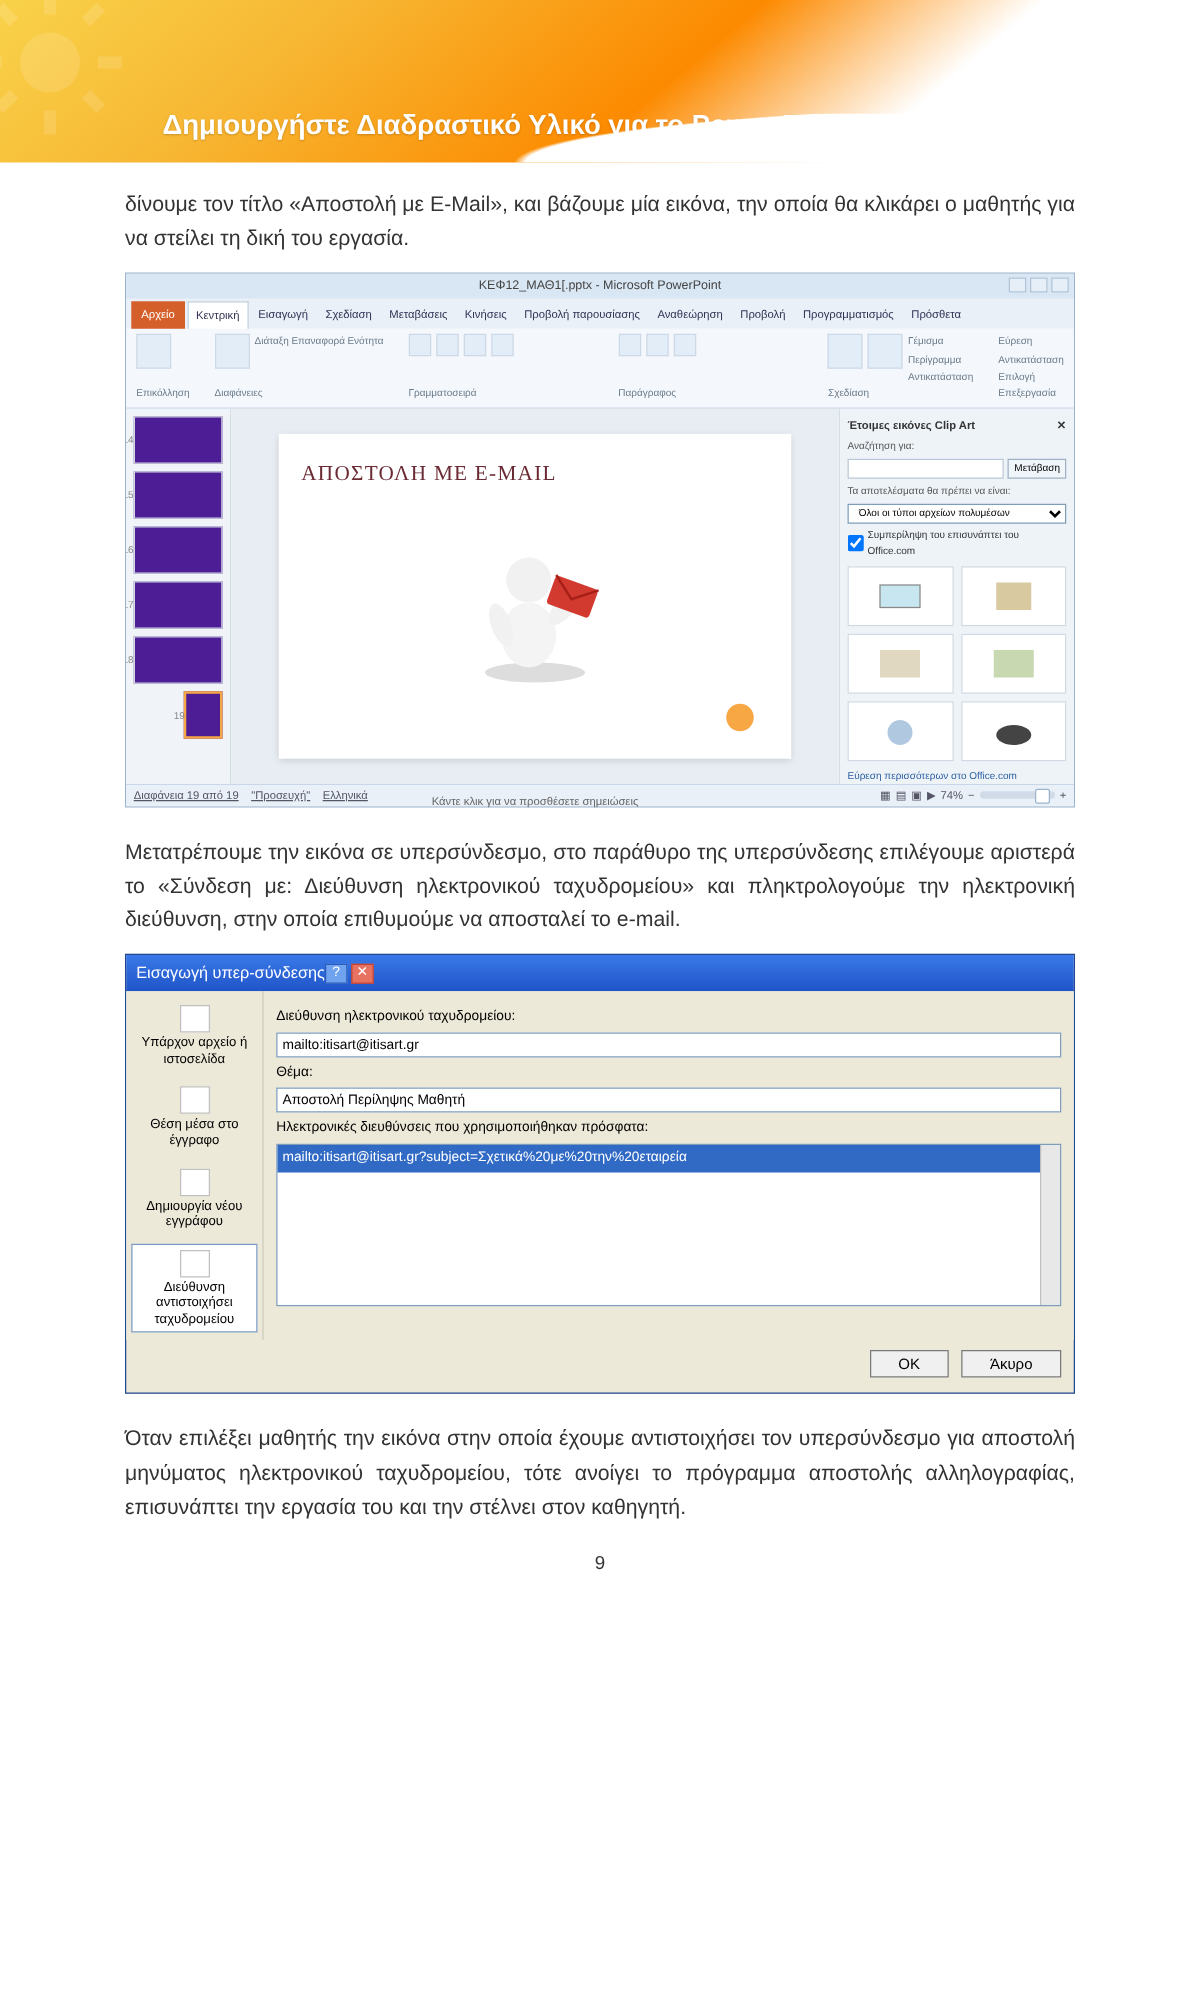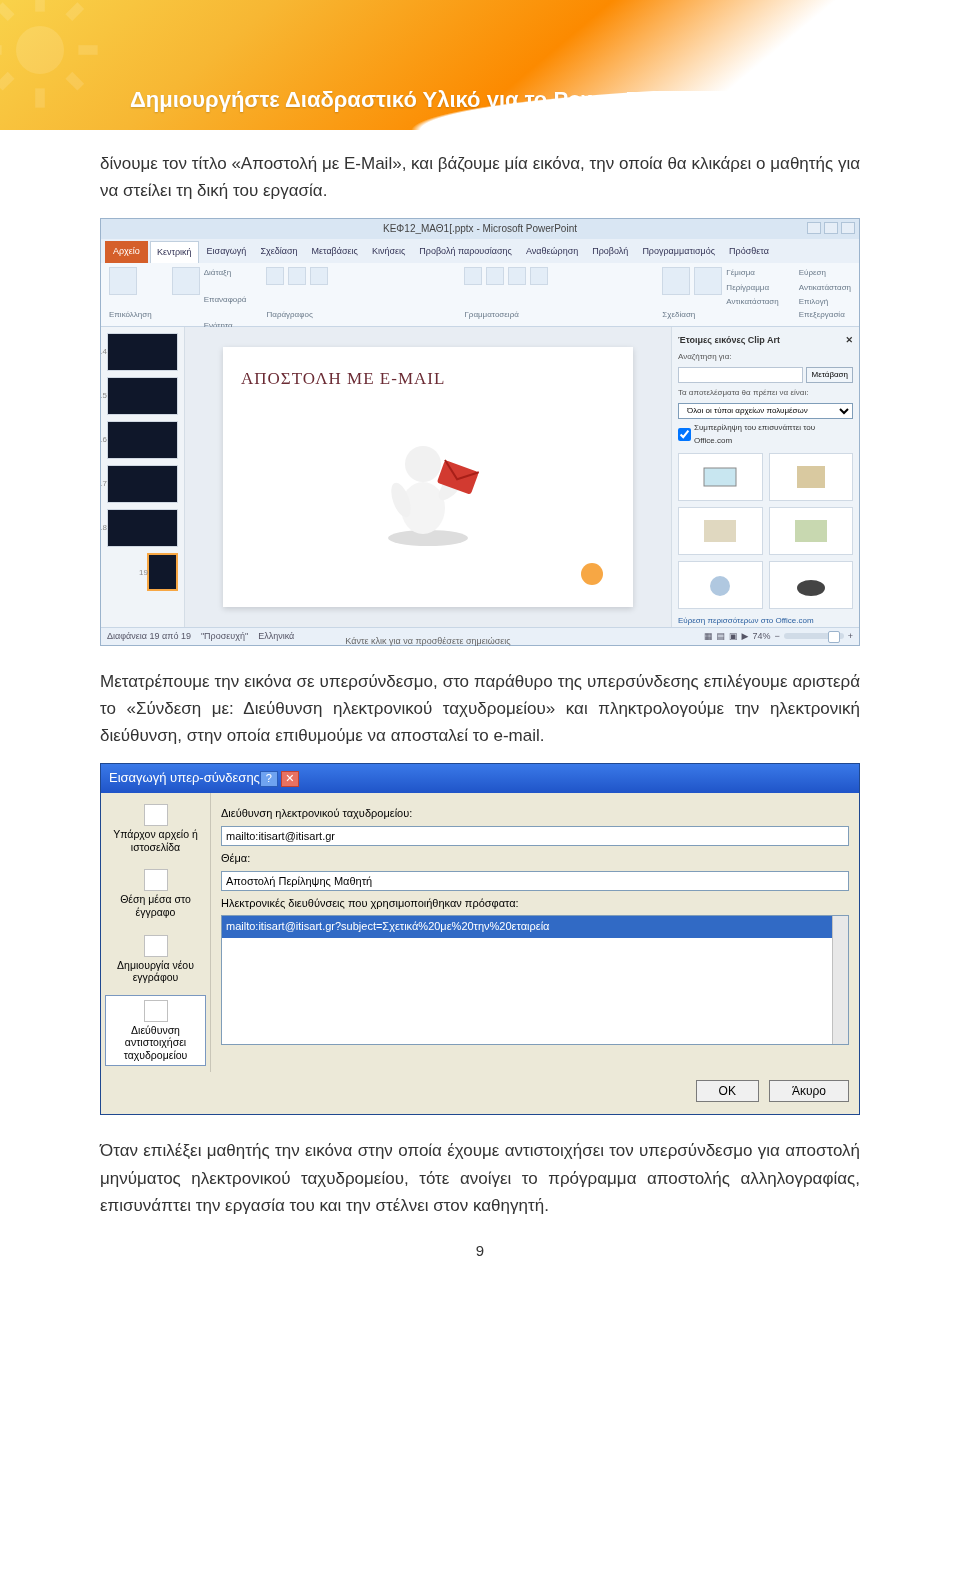--- a/index.html
+++ b/index.html
@@ -50,21 +50,21 @@
   .ppt-tabs .tab{padding:3px 6px; color:#335;}
   .ppt-tabs .tab.active{background:#fff; border:1px solid #c0cfde; border-bottom:none;}
   .ppt-tabs .file{background:#d55f2a;color:#fff;padding:3px 8px;}
   .ppt-ribbon { background:#f4f8fc; border-bottom:1px solid #c8d6e5; height:64px; display:flex; gap:20px; padding:4px 8px;}
   .rib-group{display:flex;flex-direction:column;justify-content:space-between;font-size:8px;color:#6a7a8a;}
   .rib-icons{display:flex;gap:4px;}
   .rib-icon{width:18px;height:18px;background:#e3edf7;border:1px solid #cdd9e6;}
   .rib-icon.big{width:28px;height:28px;}
   .ppt-body{display:flex; height:300px;}
   .thumb-pane{width:84px;background:#f0f4f8;border-right:1px solid #d4dde6;display:flex;flex-direction:column;gap:6px;padding:6px;overflow:hidden;}
-  .thumb{background:#0f172a;border:1px solid #d0d8e2;height:38px;position:relative;font-size:7px;padding:10px;}
+  .thumb{background:#4c1d95;border:1px solid #d0d8e2;height:38px;position:relative;font-size:7px;padding:10px;}
   .thumb .num{position:absolute;left:-10px;top:12px;font-size:8px;color:#888;}
   .thumb.sel{border:2px solid #f7a744;margin-left:40px;}
   .slide-area{flex:1;background:#e8edf3;display:flex;align-items:center;justify-content:center;position:relative;}
   .slide{background:#fff;width:410px;height:260px;box-shadow:0 2px 6px rgba(0,0,0,.15);position:relative;padding:18px;}
   .slide-title{font-family:Georgia,serif;color:#6b2b34;font-size:17px;letter-spacing:1px;font-variant:small-caps;}
   .slide-fig{position:absolute;left:50%;top:55%;transform:translate(-50%,-50%);}
   .slide-notes{position:absolute;bottom:-22px;left:0;right:0;text-align:center;font-size:9px;color:#666;}
   .slide-handle{position:absolute;right:30px;bottom:22px;width:22px;height:22px;border-radius:50%;background:#f7a744;}
   .clipart-pane{width:188px;background:#eef3f8;border-left:1px solid #d4dde6;padding:6px;font-size:9px;overflow:hidden;}
   .clip-head{font-weight:bold;color:#333;margin-bottom:4px;display:flex;justify-content:space-between;align-items:center;}
@@ -168,44 +168,44 @@
       <div class="ppt-ribbon">
         <div class="rib-group">
           <div class="rib-icons">
               <div class="rib-icon big"></div>
             </div>
           <span>Επικόλληση</span>
         </div>
         <div class="rib-group">
           <div class="rib-icons">
             <div class="rib-icon big"></div>
-            <div style="display:flex;flex-direction:column;gap:14px;font-size:8px;">
+            <div style="display:flex;flex-direction:row;gap:2px;font-size:8px;">
               <span>Διάταξη</span>
               <span>Επαναφορά</span>
               <span>Ενότητα</span>
             </div>
           </div>
           <span>Διαφάνειες</span>
         </div>
         <div class="rib-group" style="flex:1;">
           <div class="rib-icons">
             <div class="rib-icon"></div>
             <div class="rib-icon"></div>
             <div class="rib-icon"></div>
+            <div class="rib-icon"></div>
+          </div>
+          <span>Γραμματοσειρά</span>
+        </div>
+        <div class="rib-group" style="flex:1;">
+          <div class="rib-icons">
+            <div class="rib-icon"></div>
+            <div class="rib-icon"></div>
+            <div class="rib-icon"></div>
           </div>
           <span>Παράγραφος</span>
-        </div>
-        <div class="rib-group" style="flex:1;">
-          <div class="rib-icons">
-            <div class="rib-icon"></div>
-            <div class="rib-icon"></div>
-            <div class="rib-icon"></div>
-            <div class="rib-icon"></div>
-          </div>
-          <span>Γραμματοσειρά</span>
         </div>
         <div class="rib-group">
           <div class="rib-icons">
             <div class="rib-icon big"></div>
             <div class="rib-icon big"></div>
             <div style="display:flex;flex-direction:column;gap:2px;font-size:8px;">
               <span>Γέμισμα</span>
               <span>Περίγραμμα</span>
               <span>Αντικατάσταση</span>
             </div>
@@ -313,21 +313,21 @@
                 </svg>
               </div>
           </div>
           <div class="clip-links">
             <div>Εύρεση περισσότερων στο Office.com</div>
 
           </div>
         </div>
       </div>
       <div class="ppt-status">
-        <div style="display:flex;gap:10px;">
+        <div style="display:flex;gap:10px;text-decoration:underline;">
           <span>Διαφάνεια 19 από 19</span>
           <span>"Προσευχή"</span>
           <span>Ελληνικά</span>
         </div>
         <div class="zoom">
           <span>▦</span>
           <span>▤</span>
           <span>▣</span>
           <span>▶</span>
           <span>74%</span>

